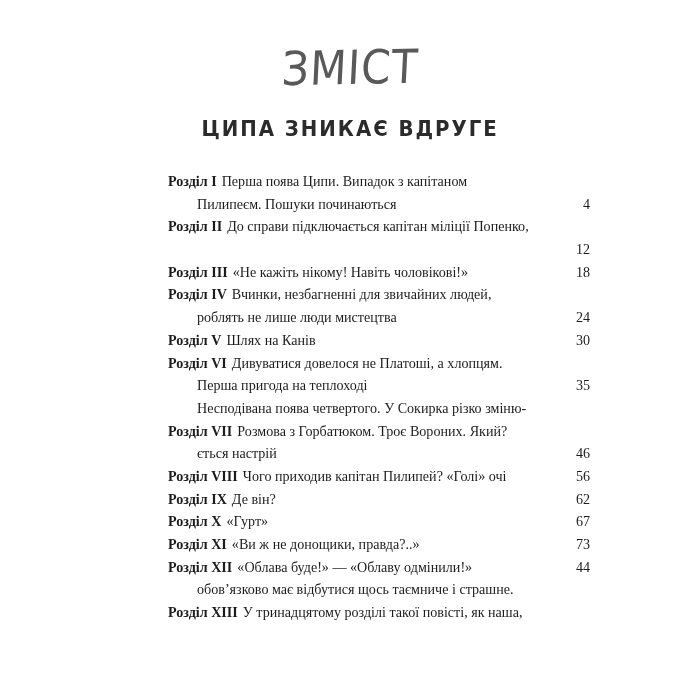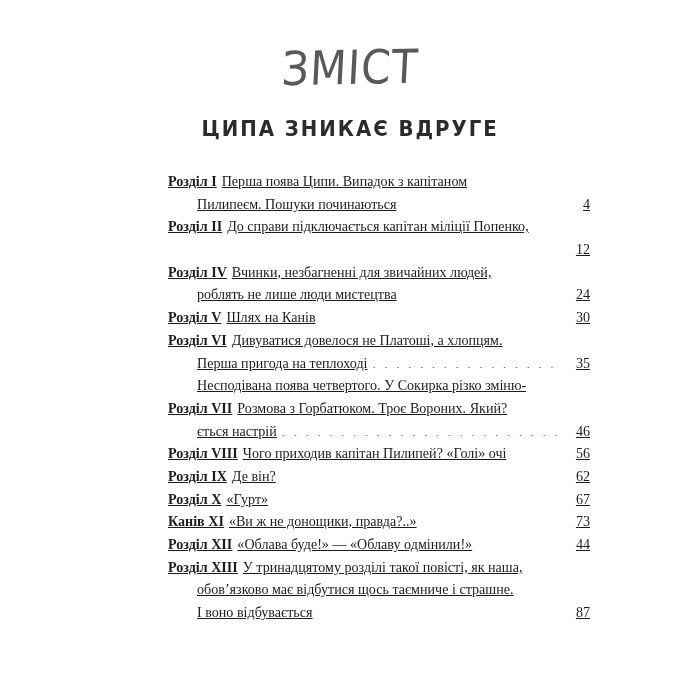--- a/index.html
+++ b/index.html
@@ -57,21 +57,20 @@
   .toc {
     position: absolute;
     left: 168px;
     top: 170px;
     width: 422px;
   }
 
   .toc-entry {
     margin: 0;
     padding: 0;
-    text-decoration: underline;
   }
 
   .toc-line {
     display: flex;
     align-items: baseline;
     font-size: 14.1px;
     line-height: 22.7px;
     height: 22.7px;
     white-space: nowrap;
   }
@@ -156,20 +155,28 @@
           <span class="leader nodots"></span>
           <span class="page-num empty"></span>
         </div>
         <div class="toc-line cont">
           <span class="leader"></span>
           <span class="page-num">12</span>
         </div>
       </div>
       <div class="toc-entry">
         <div class="toc-line">
+          <span class="chapter-label">Розділ III</span>
+          <span class="entry-text">«Не кажіть нікому! Навіть чоловікові!»</span>
+          <span class="leader"></span>
+          <span class="page-num">18</span>
+        </div>
+      </div>
+      <div class="toc-entry">
+        <div class="toc-line">
           <span class="chapter-label">Розділ IV</span>
           <span class="entry-text">Вчинки, незбагненні для звичайних людей,</span>
           <span class="leader nodots"></span>
           <span class="page-num empty"></span>
         </div>
         <div class="toc-line cont">
           <span class="entry-text">роблять не лише люди мистецтва</span>
           <span class="leader"></span>
           <span class="page-num">24</span>
         </div>
@@ -232,47 +239,42 @@
       <div class="toc-entry">
         <div class="toc-line">
           <span class="chapter-label">Розділ X</span>
           <span class="entry-text">«Гурт»</span>
           <span class="leader"></span>
           <span class="page-num">67</span>
         </div>
       </div>
       <div class="toc-entry">
         <div class="toc-line">
-          <span class="chapter-label">Канів XI</span>
+          <span class="chapter-label">Розділ XI</span>
           <span class="entry-text">«Ви ж не донощики, правда?..»</span>
           <span class="leader"></span>
           <span class="page-num">73</span>
         </div>
       </div>
       <div class="toc-entry">
         <div class="toc-line">
           <span class="chapter-label">Розділ XII</span>
           <span class="entry-text">«Облава буде!» — «Облаву одмінили!»</span>
           <span class="leader"></span>
           <span class="page-num">44</span>
         </div>
       </div>
       <div class="toc-entry">
+        <div class="toc-line cont">
+          <span class="entry-text">обов’язково має відбутися щось таємниче і страшне.</span>
+          <span class="leader nodots"></span>
+          <span class="page-num empty"></span>
+        </div>
         <div class="toc-line">
           <span class="chapter-label">Розділ XIII</span>
           <span class="entry-text">У тринадцятому розділі такої повісті, як наша,</span>
           <span class="leader nodots"></span>
           <span class="page-num empty"></span>
         </div>
-        <div class="toc-line cont">
-          <span class="entry-text">обов’язково має відбутися щось таємниче і страшне.</span>
-          <span class="leader nodots"></span>
-          <span class="page-num empty"></span>
-        </div>
-        <div class="toc-line cont">
-          <span class="entry-text">І воно відбувається</span>
-          <span class="leader"></span>
-          <span class="page-num">87</span>
-        </div>
       </div>
     </div>
 
 </div>
 
 </body></html>

